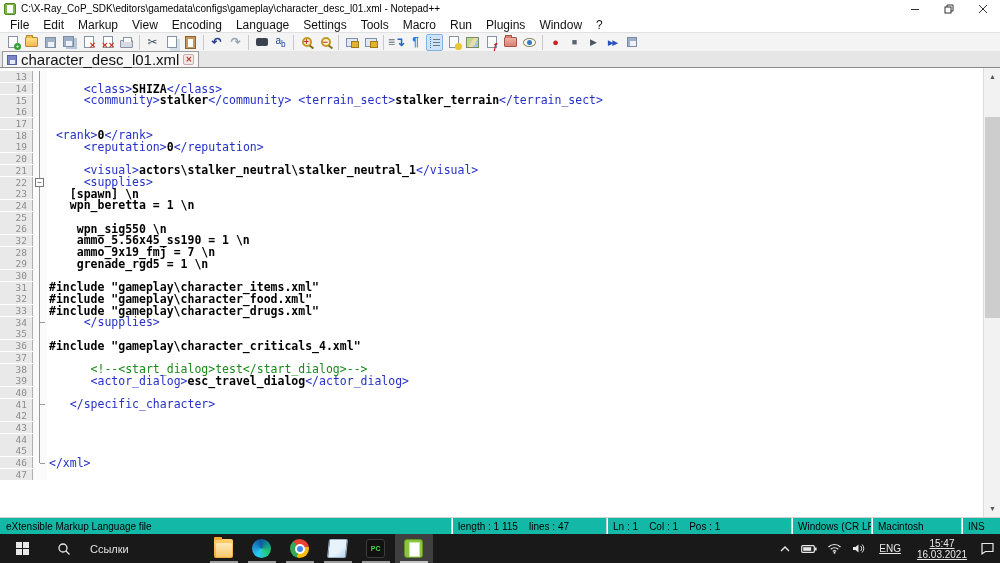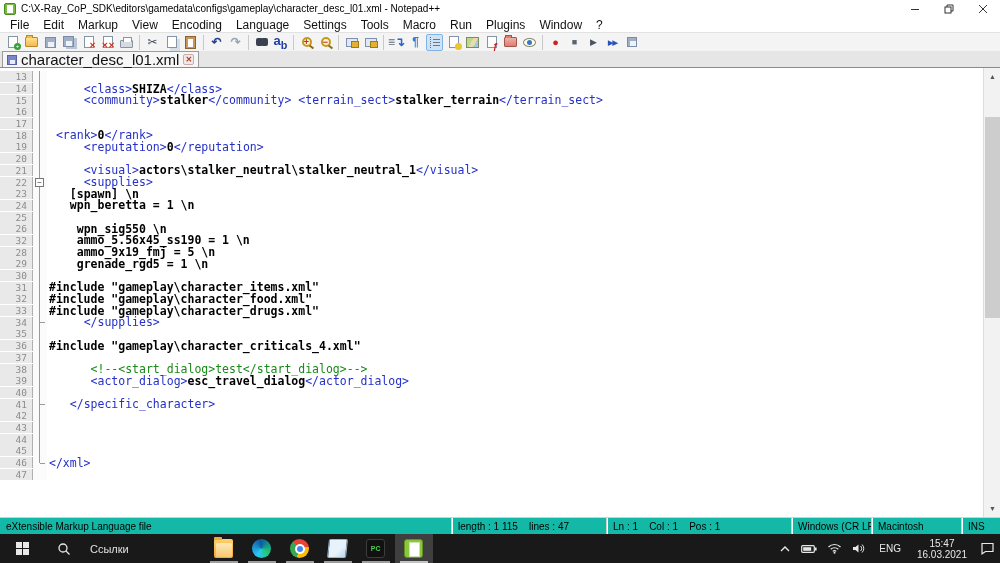--- a/index.html
+++ b/index.html
@@ -35,21 +35,21 @@
   .ic-close .x, .ic-close-all .x { position:absolute; right:1px; bottom:1px; color:#cc3322; font-size:8px; font-weight:bold; line-height:8px; }
   .ic-save-all .g-floppy { box-shadow:3px 2px 0 #b9c5d6; margin-right:3px; margin-bottom:2px; }
   .g-printer { width:13px; height:8px; background:#d7dbe1; border:1px solid #8a93a3; border-radius:1px; position:relative; margin-top:4px; }
   .g-printer::before { content:""; position:absolute; top:-4px; left:2px; width:7px; height:4px; background:#fff; border:1px solid #8a93a3; border-bottom:none; }
   .glyph { font-size:12px; line-height:1; }
   .ic-undo .glyph { color:#24418f; font-weight:bold; }
   .ic-redo .glyph { color:#9aa6b5; font-weight:bold; }
   .g-binoc { width:12px; height:8px; position:relative; }
   .g-binoc::before,.g-binoc::after { content:""; position:absolute; top:0; width:7px; height:8px; border-radius:2px; background:#39424e; }
   .g-binoc::before { left:0; } .g-binoc::after { right:0; }
-  .ic-replace .glyph { font-size:13px; font-weight:bold; color:#1d3f9e; }
+  .ic-replace .glyph { font-size:10px; font-weight:normal; color:#1d3f9e; }
   .g-loupe { width:10px; height:10px; border:2px solid #c29a23; border-radius:50%; background:#fdf4cf; position:relative; }
   .g-loupe::before { content:""; position:absolute; right:-4px; bottom:-3px; width:5px; height:2px; background:#8a6d14; transform:rotate(40deg); }
   .g-loupe .pm { position:absolute; left:0px; top:-2px; width:100%; text-align:center; font-size:9px; font-weight:bold; color:#cc2222; }
   .g-sync { width:12px; height:9px; background:#dfe9f6; border:1px solid #7e90ad; position:relative; }
   .g-sync::after { content:""; position:absolute; right:-2px; bottom:-2px; width:6px; height:5px; background:#e3b02f; border:1px solid #9e7a15; }
   .ic-word-wrap .glyph { color:#5b6673; letter-spacing:0; }
   .ic-word-wrap .glyph b { color:#2b62c9; }
   .ic-show-all-characters .glyph { color:#2b7cd6; font-weight:bold; font-size:12px; }
   .ic-show-indent-guide { background:#cfe3f7; border:1px solid #7eb4ea; border-radius:2px; }
   .g-indent { width:9px; height:11px; border-left:1px dotted #3a71b8; position:relative; }
@@ -119,21 +119,21 @@
   .ai-explorer::after { content:""; position:absolute; left:2px; top:4px; right:1px; bottom:1px; background:linear-gradient(#fde9b8,#f7c96e); border-radius:1px; }
   .ai-edge { border-radius:50%; background:conic-gradient(from 210deg, #2bc8f5, #0c59a4 40%, #1ec973 75%, #2bc8f5); }
   .ai-chrome { border-radius:50%; background:conic-gradient(from -40deg, #ea4335 0 33%, #fbbc05 33% 66%, #34a853 66% 100%); position:relative; }
   .ai-chrome::before { content:""; position:absolute; inset:4.5px; background:#fff; border-radius:50%; }
   .ai-chrome::after { content:""; position:absolute; inset:6.5px; background:#4285f4; border-radius:50%; }
   .ai-notepad { background:linear-gradient(135deg,#e8f2fb 60%, #b9d6ee); border:1px solid #9db6cc; transform:skewX(-6deg); border-radius:2px; }
   .ai-pycharm { background:#111; border-radius:3px; display:flex; align-items:center; justify-content:center; color:#47d14c; font-size:7px; font-weight:bold; border:1px solid #3d3d3d; }
   .ai-npp { background:#8cc63f; border:1px solid #5f9420; border-radius:3px; position:relative; }
   .ai-npp::after { content:""; position:absolute; left:4px; top:2px; width:9px; height:13px; background:#fff; box-shadow:inset 0 3px 0 #fff, inset 0 -2px 0 #fff; border:1px solid #cfe3b0; }
   .tray { position:absolute; right:0; top:0; bottom:0; display:flex; align-items:center; gap:0; }
-  .tray-item { height:100%; display:flex; align-items:center; justify-content:center; padding:0 5px; color:#e8e8e8; }
+  .tray-item { height:100%; display:flex; align-items:center; justify-content:center; padding:0 5px; color:#e8e8e8;text-decoration:underline; }
   .tray-lang { font-size:10px; padding:0 8px; }
   .tray-clock { flex-direction:column; justify-content:center; line-height:11px; font-size:10px; text-align:center; padding:0 8px; }
   .tray svg { display:block; }
 </style>
 </head>
 <body>
 
 <div class="window">
 
   <div class="titlebar">
@@ -404,21 +404,21 @@
           <span class="fold f-line">
             <i></i>
           </span>
           <span class="code-text"><span class="tk-p">    </span><span class="tk-b">ammo_5.56x45_ss190 = 1 \n</span></span>
         </div>
         <div class="code-line">
           <span class="gutter-num">28</span>
           <span class="fold f-line">
             <i></i>
           </span>
-          <span class="code-text"><span class="tk-p">    </span><span class="tk-b">ammo_9x19_fmj = 5 \n</span></span>
+          <span class="code-text"><span class="tk-p">    </span><span class="tk-b">ammo_9x19_fmj = 7 \n</span></span>
         </div>
         <div class="code-line">
           <span class="gutter-num">29</span>
           <span class="fold f-line">
             <i></i>
           </span>
           <span class="code-text"><span class="tk-p">    </span><span class="tk-b">grenade_rgd5 = 1 \n</span></span>
         </div>
         <div class="code-line">
           <span class="gutter-num">30</span>

